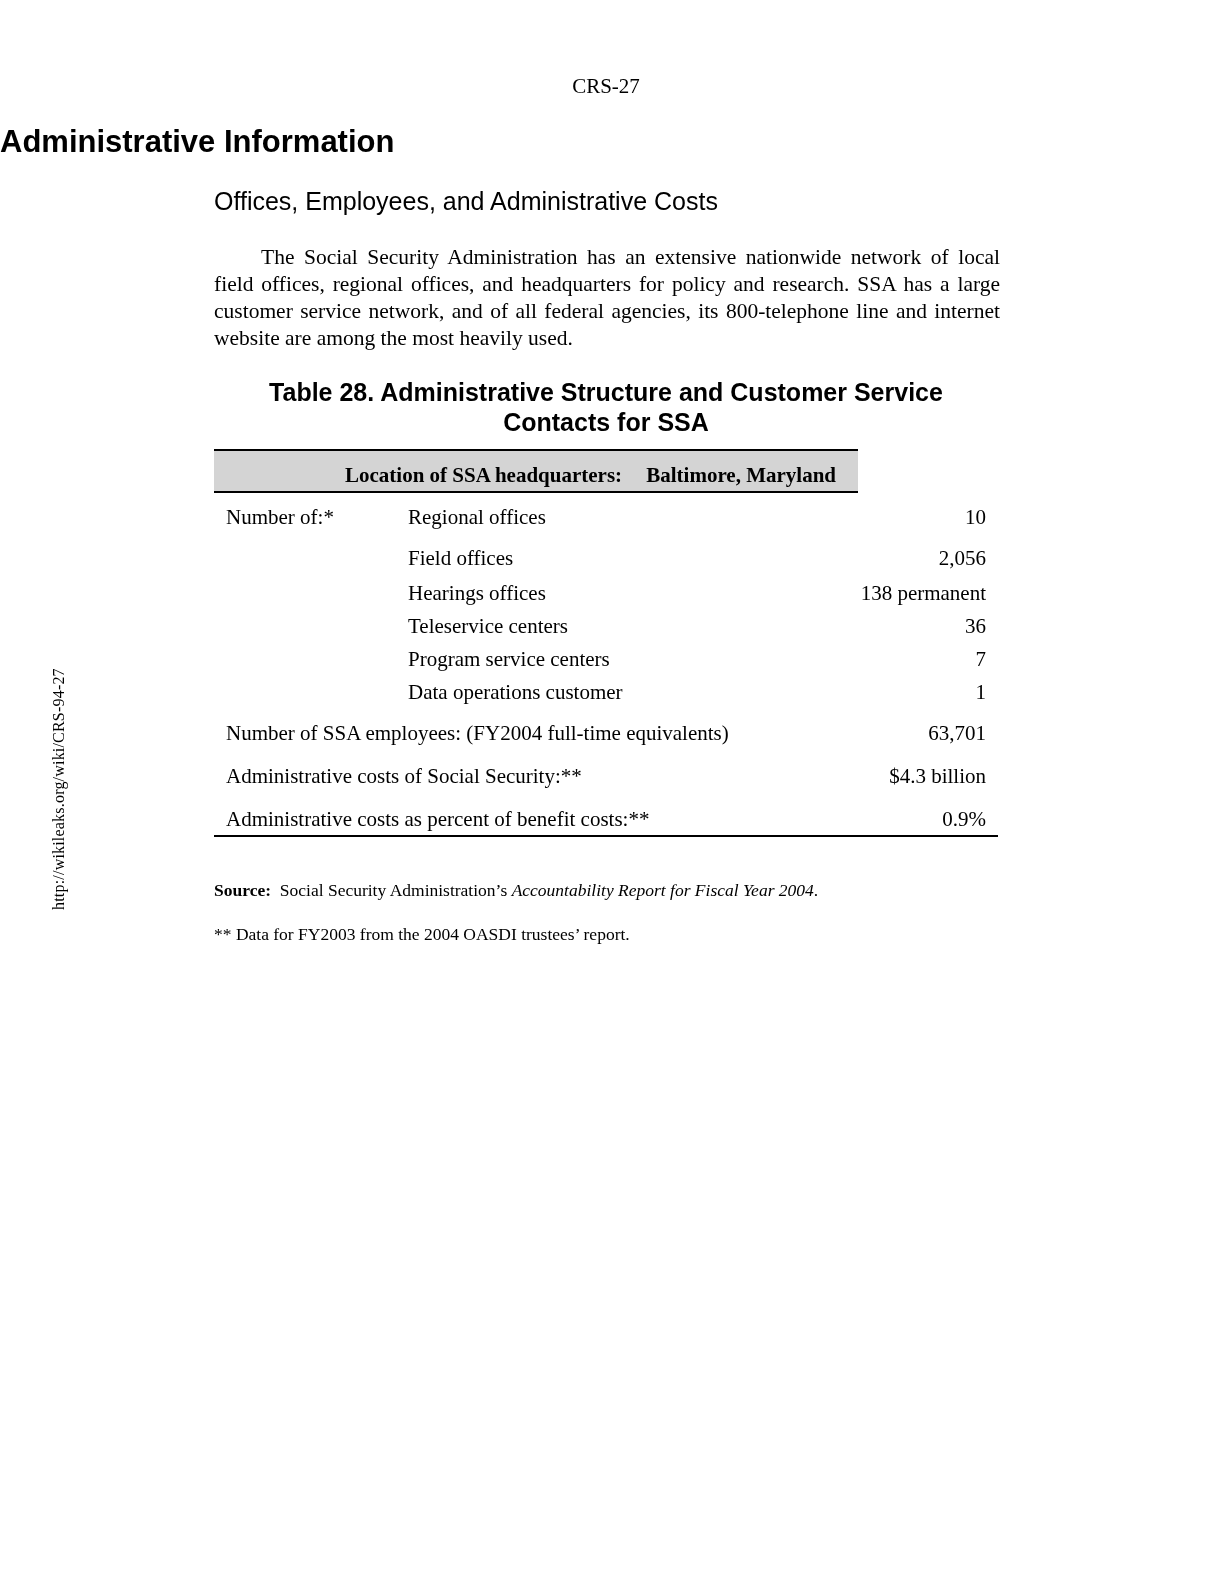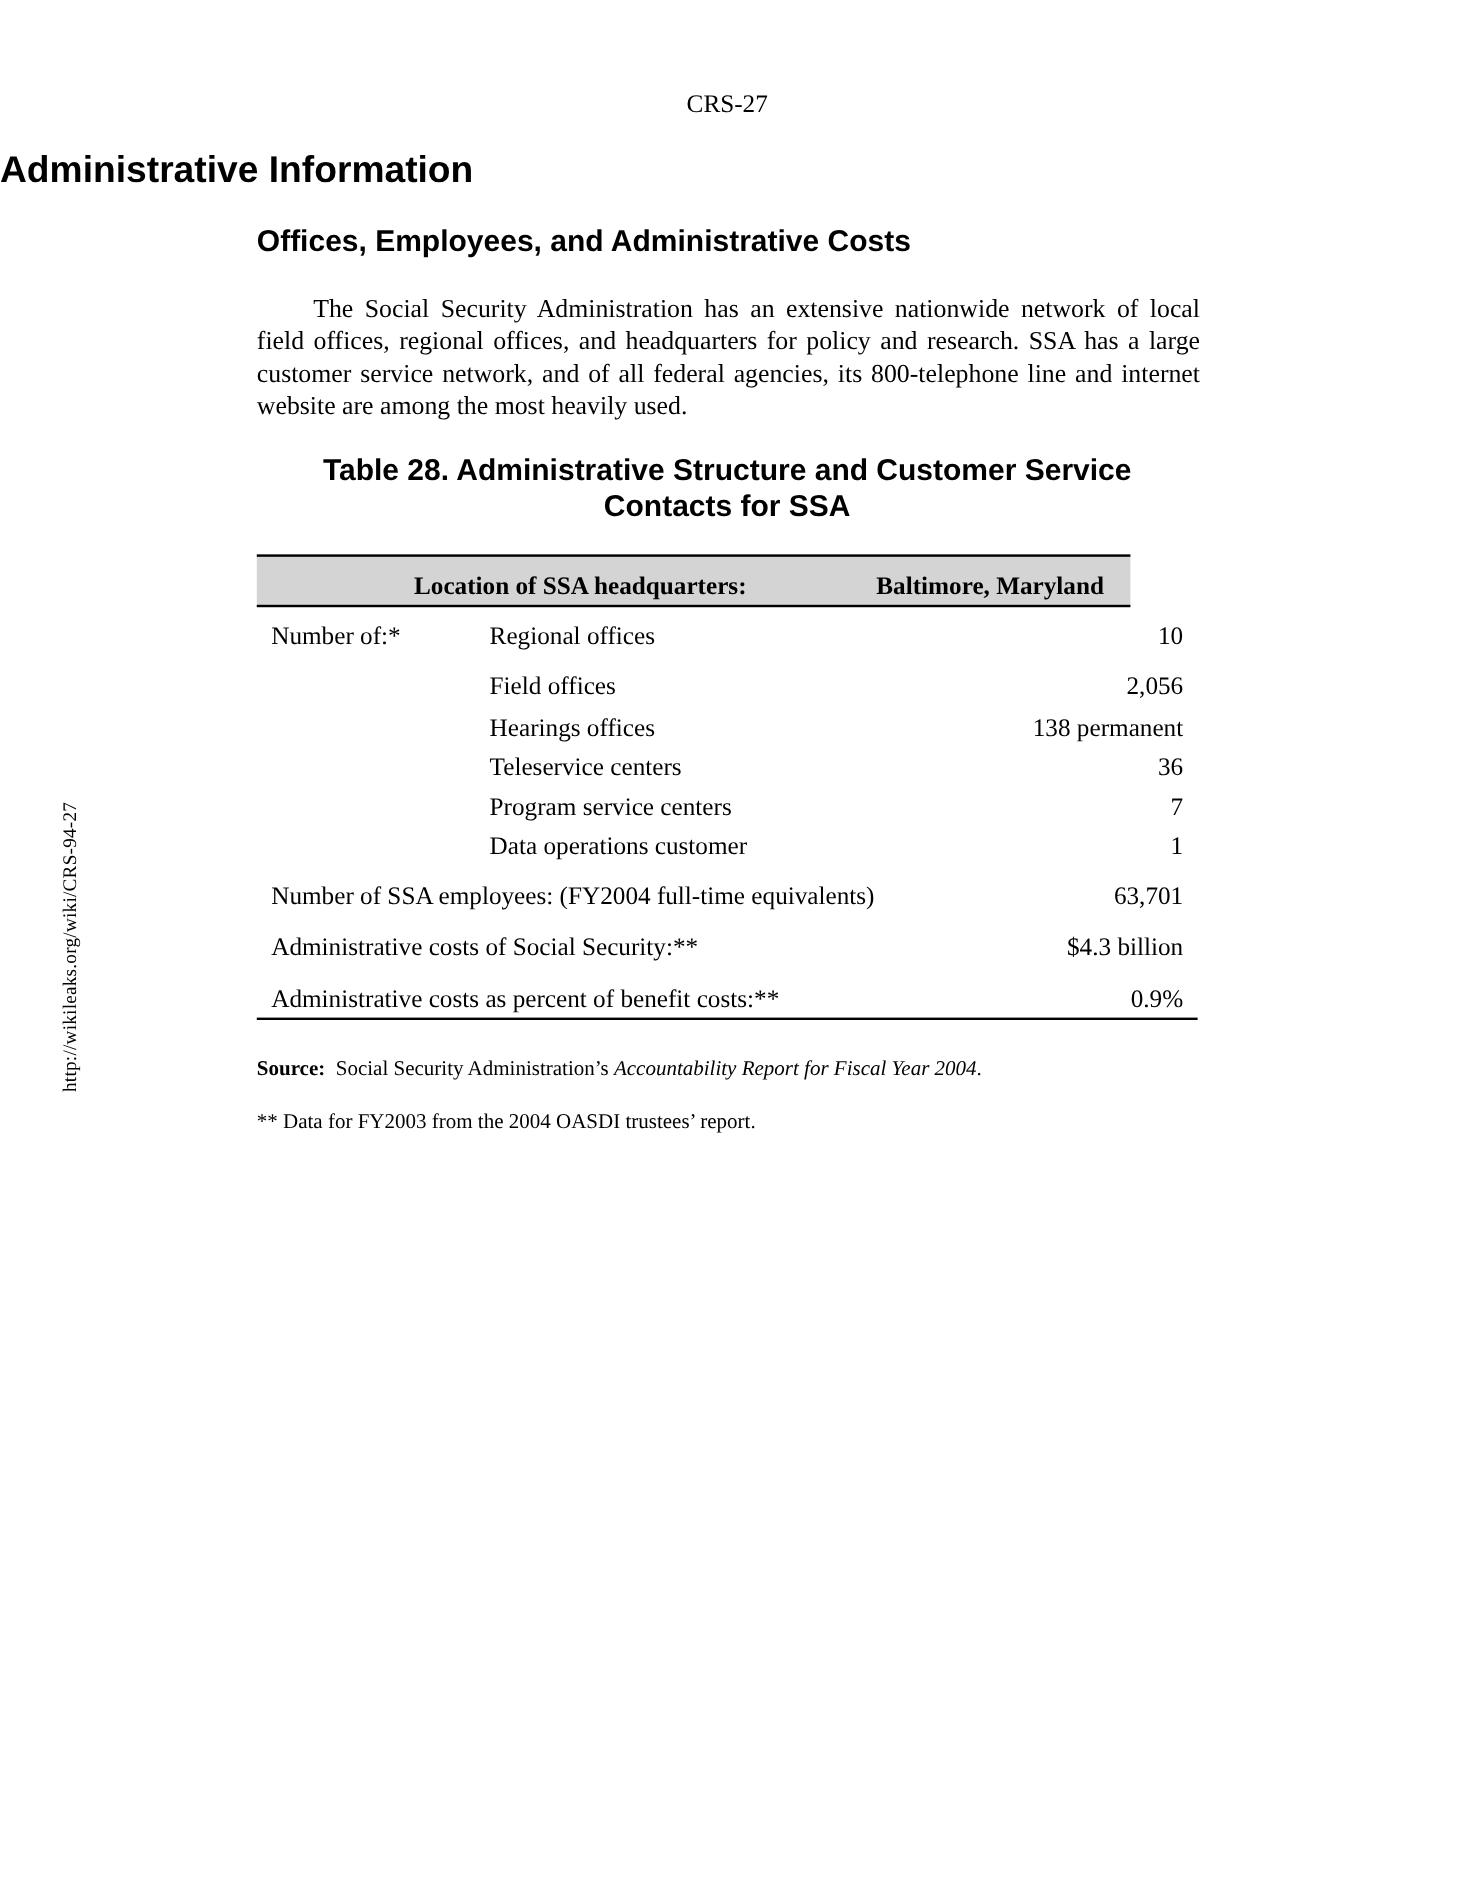--- a/index.html
+++ b/index.html
@@ -7,27 +7,27 @@
   .serif { font-family: "Liberation Serif", "DejaVu Serif", serif; }
   .sans { font-family: "Liberation Sans", "DejaVu Sans", sans-serif; }
 
   .side-url {
     position: absolute; left: 50px; top: 910px;
     transform: rotate(-90deg); transform-origin: left top;
     font-size: 16px; white-space: nowrap; letter-spacing: 0.2px;
   }
   .page-num { position: absolute; left: 0; width: 1212px; top: 74px; text-align: center; font-size: 21px; }
   .h1 { position: absolute; left: 0; width: 1212px; top: 124px; text-align: left; font-size: 31px; font-weight: 700; }
-  .h2 { position: absolute; left: 214px; top: 187px; font-size: 25px; font-weight: 700; }
+  .h2 { position: absolute; left: 214px; top: 187px; font-size: 25px; font-weight: 400; }
   .para { position: absolute; left: 214px; top: 244px; width: 786px; font-size: 21.5px; line-height: 27px; text-align: justify; }
   .para .indent { display: inline-block; width: 47px; }
 
   .tcaption { position: absolute; left: 214px; width: 784px; top: 377px; text-align: center; font-size: 25px; font-weight: 700; line-height: 30px; }
 
-  .table-wrap { position: absolute; left: 214px; top: 462px; width: 728px; }
+  .table-wrap { position: absolute; left: 214px; top: 449px; width: 644px; }
   .thead-row {
     height: 40px; background: #d4d4d4; border-top: 2px solid #000; border-bottom: 2px solid #000;
     position: relative; font-size: 21px; font-weight: 700;
   }
   .thead-row .lbl { position: absolute; left: 131px; top: 12px; }
   .thead-row .val { position: absolute; right: 22px; top: 12px; }
 
   .row { position: absolute; left: 0; width: 784px; font-size: 21px; }
   .row .c1 { position: absolute; left: 12px; }
   .row .c2 { position: absolute; left: 162px; margin-left: 32px; }

